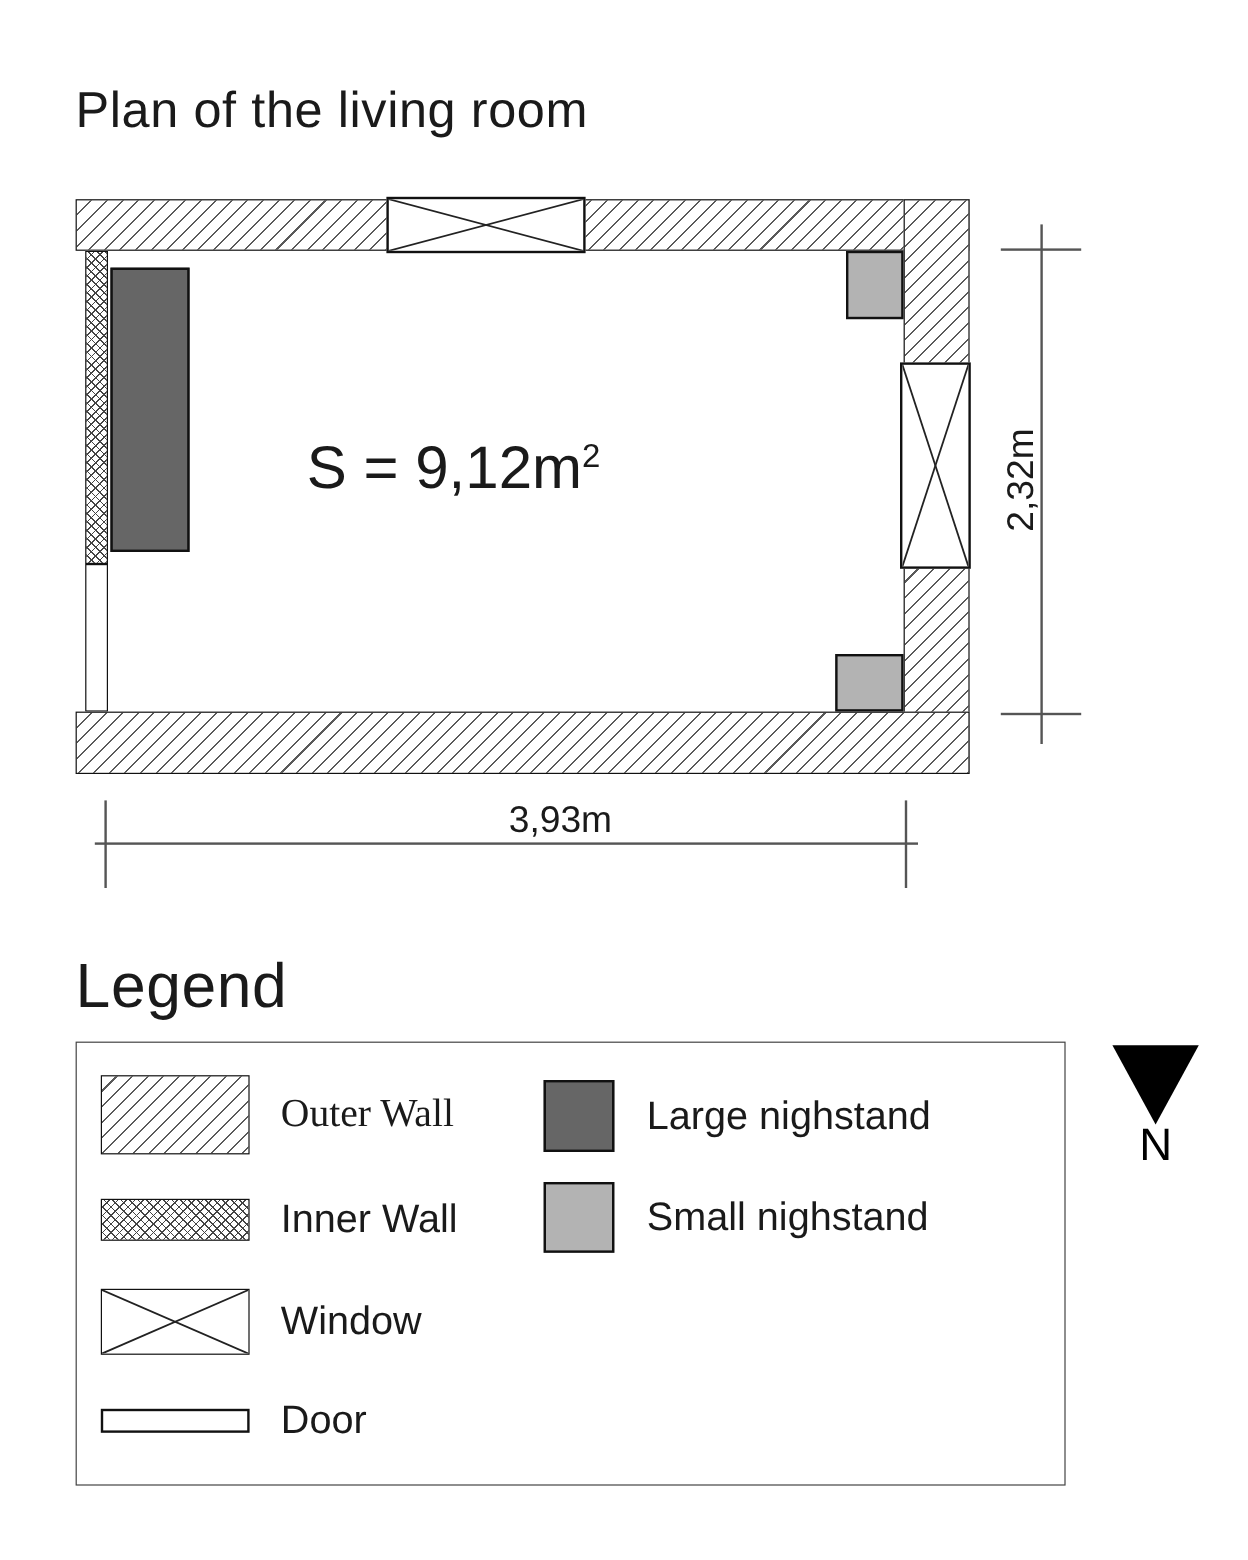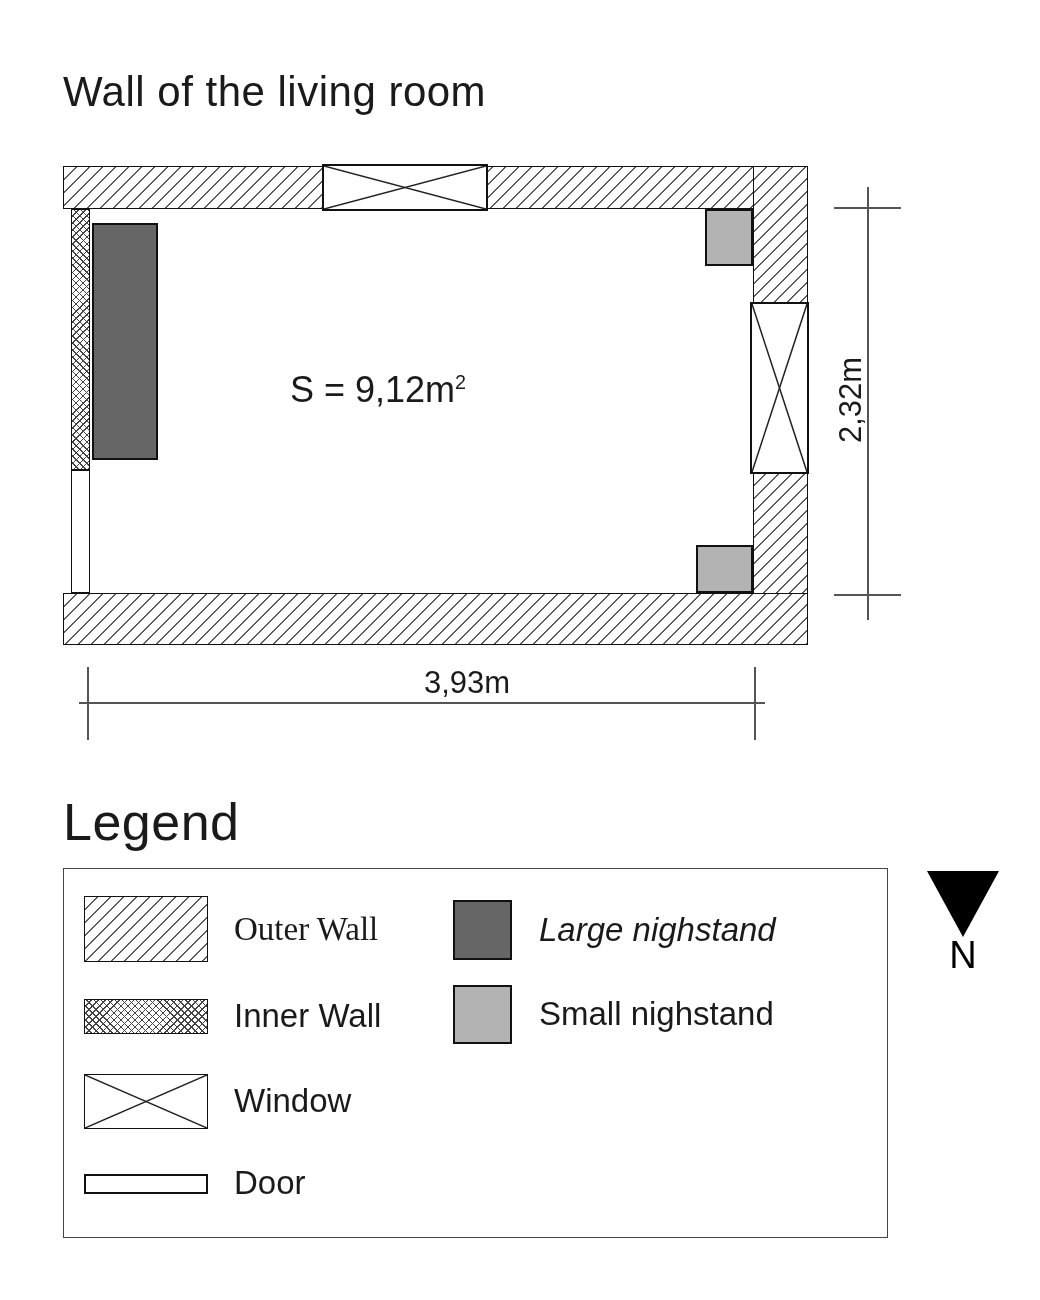--- a/index.html
+++ b/index.html
@@ -58,21 +58,21 @@
   .nightstand-small-top {
     left: 642px; top: 45px; width: 48px; height: 57px;
     background: #b3b3b3; border: 2px solid #111;
   }
   .nightstand-small-bottom {
     left: 633px; top: 381px; width: 57px; height: 48px;
     background: #b3b3b3; border: 2px solid #111;
   }
   .area-label {
     left: 315px; top: 226px; transform: translate(-50%, -50%);
-    font-size: 36px; white-space: nowrap;
+    font-size: 50px; white-space: nowrap;
   }
   .area-label sup { font-size: 55%; vertical-align: super; }
 
   
   .dim { background: #555; }
   .dim-v-line   { left: 867px; top: 187px; width: 1.5px; height: 433px; }
   .dim-v-tick-a { left: 834px; top: 207px; width: 67px;  height: 1.5px; }
   .dim-v-tick-b { left: 834px; top: 594px; width: 67px;  height: 1.5px; }
   .dim-v-label  {
     left: 851px; top: 400px;
@@ -105,40 +105,40 @@
   .sw-small  { left: 389px; top: 116px; width: 59px; height: 59px;
                background: #b3b3b3; border: 2px solid #111; }
   .legend-label {
     position: absolute; transform: translateY(-50%);
     font-size: 33px; white-space: nowrap;
   }
   .ll-outer  { left: 170px; top: 60px; font-family: Liberation Serif, serif; }
   .ll-inner  { left: 170px; top: 147px; text-align: right; }
   .ll-window { left: 170px; top: 232px; }
   .ll-door   { left: 170px; top: 314px; }
-  .ll-large  { left: 475px; top: 61px; font-style: italic; }
+  .ll-large  { left: 475px; top: 61px; }
   .ll-small  { left: 475px; top: 145px; }
 
   
   .north-triangle {
     left: 927px; top: 871px;
     width: 0; height: 0;
     border-left: 36px solid transparent;
     border-right: 36px solid transparent;
     border-top: 66px solid #000;
   }
   .north-label {
     left: 963px; top: 934px; transform: translateX(-50%);
     font-size: 38px; color: #000;
   }
 </style>
 </head>
 <body>
 
-<div class="abs page-title">Wall of the living room</div>
+<div class="abs page-title">Plan of the living room</div>
 
 <div class="abs plan">
   <div class="abs hatch-outer wall-top"></div>
   <div class="abs hatch-outer wall-right-upper"></div>
   <div class="abs hatch-outer wall-right-lower"></div>
   <div class="abs hatch-outer wall-bottom"></div>
 
   <div class="abs window-box window-top">
     <svg viewBox="0 0 100 100" preserveAspectRatio="none">
       <line x1="0" y1="0" x2="100" y2="100" stroke="#222" stroke-width="1.5" vector-effect="non-scaling-stroke"></line>

